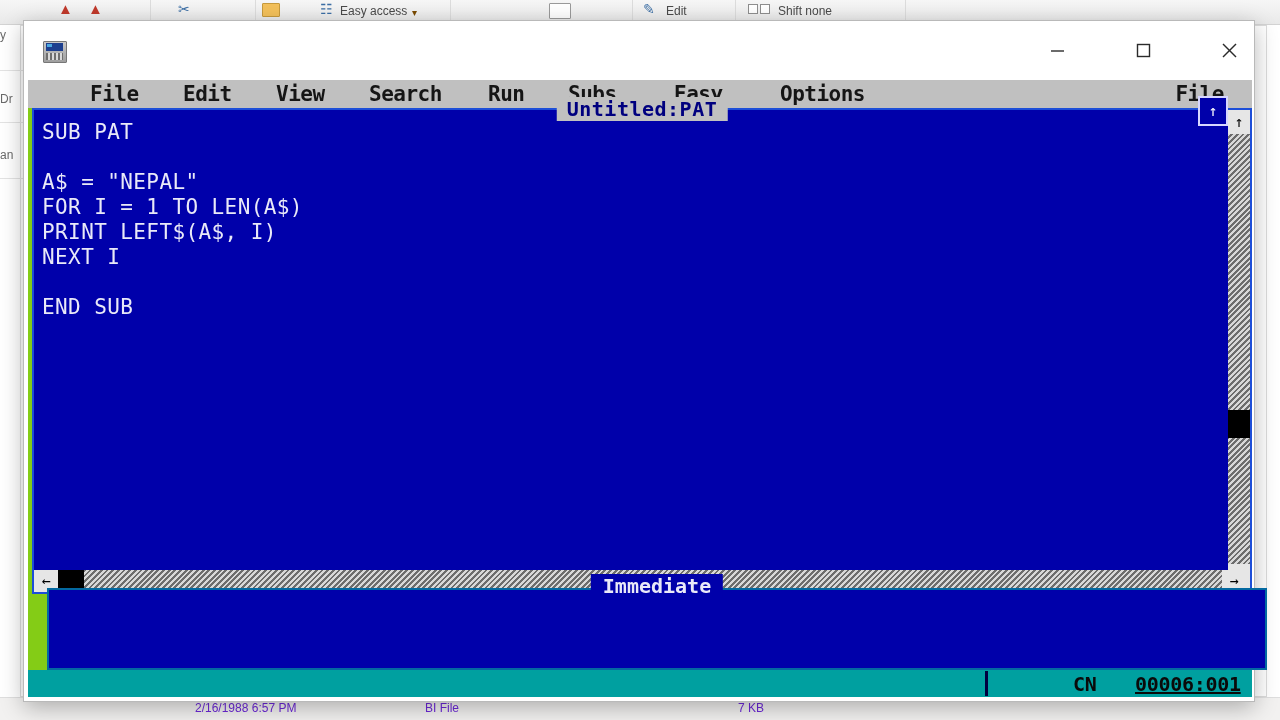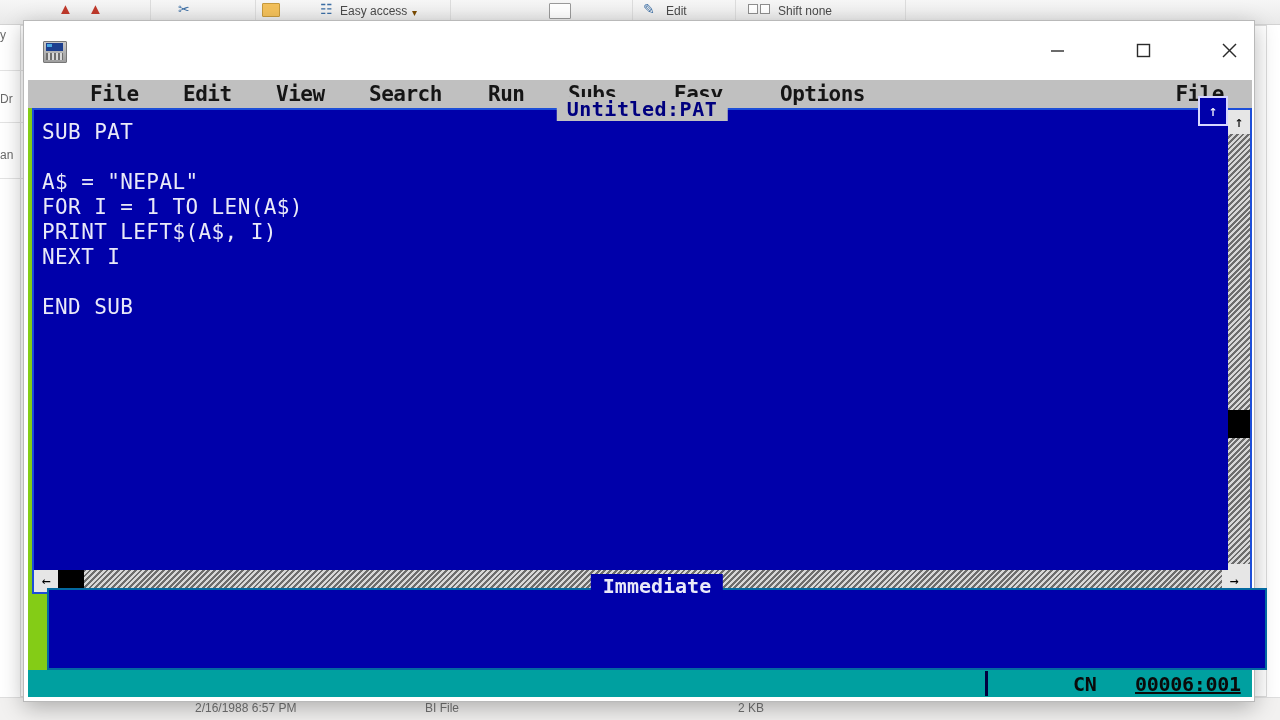--- a/index.html
+++ b/index.html
@@ -31,21 +31,21 @@
     position:absolute;left:20px;top:25px;width:1245px;height:670px;
     background:#ffffff;border:1px solid #dcdcdc;
   }
   .bg-left-text{position:absolute;left:0px;font-size:12px;color:#6a6a6a;white-space:nowrap;}
   .bg-left-rule{position:absolute;left:0;width:28px;height:1px;background:#e3e3e3;}
 
   #bg-status{
     position:absolute;left:0;bottom:0;width:1280px;height:22px;
     background:#f2f1f0;border-top:1px solid #dedede;
   }
-  .bg-st-item{position:absolute;top:3px;font-size:12px;color:#737373;white-space:nowrap;}
+  .bg-st-item{position:absolute;top:3px;font-size:12px;color:#6d28d9;white-space:nowrap;}
 
   
   #qb-window{
     position:absolute;left:24px;top:21px;width:1230px;height:680px;
     background:#ffffff;
     box-shadow:0 0 0 1px #b9b9b9, 0 6px 22px rgba(0,0,0,.30);
   }
   #qb-titlebar{
     position:relative;height:59px;background:#ffffff;
     border-bottom:1px solid #ffffff;
@@ -193,21 +193,21 @@
   <div class="bg-left-text" style="top:28px;">y</div>
   <div class="bg-left-rule" style="top:70px;"></div>
   <div class="bg-left-text" style="top:92px;">Dr</div>
   <div class="bg-left-rule" style="top:122px;"></div>
   <div class="bg-left-text" style="top:148px;">an</div>
   <div class="bg-left-rule" style="top:178px;"></div>
 
   <div id="bg-status">
     <div class="bg-st-item" style="left:195px;">2/16/1988 6:57 PM</div>
     <div class="bg-st-item" style="left:425px;">BI File</div>
-    <div class="bg-st-item" style="left:738px;">2 KB</div>
+    <div class="bg-st-item" style="left:738px;">7 KB</div>
   </div>
 </div>
 
 <div id="qb-window">
 
   <div id="qb-titlebar">
     <div id="qb-appicon">
       <div class="ic-blue"></div>
         <div class="ic-cyan"></div>
         <div class="ic-grid"></div>

